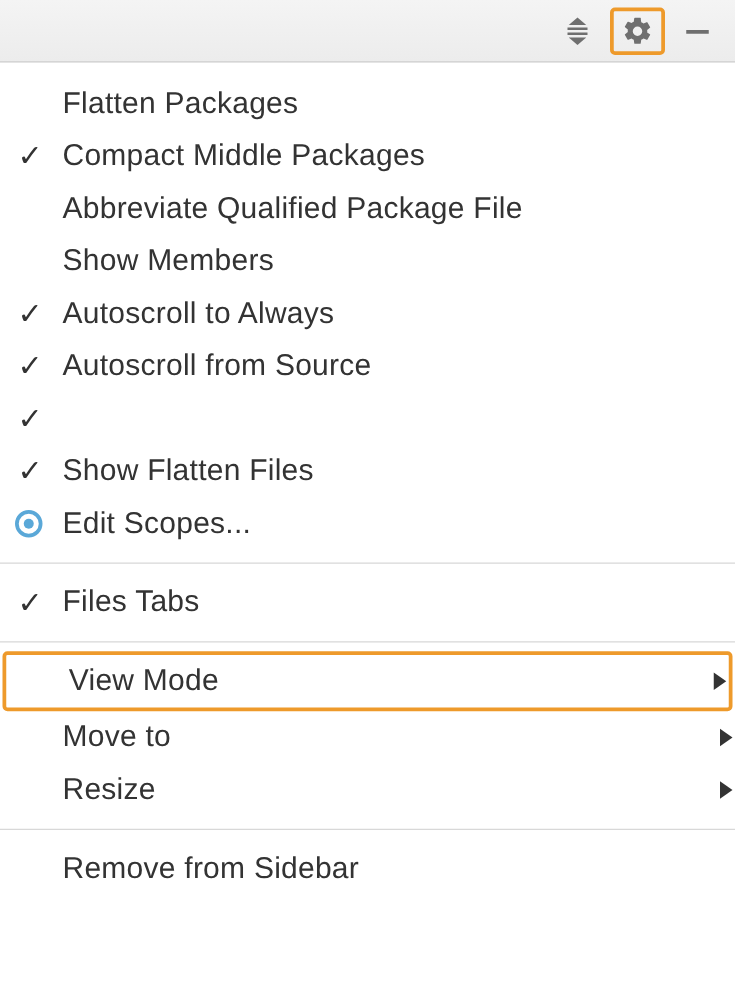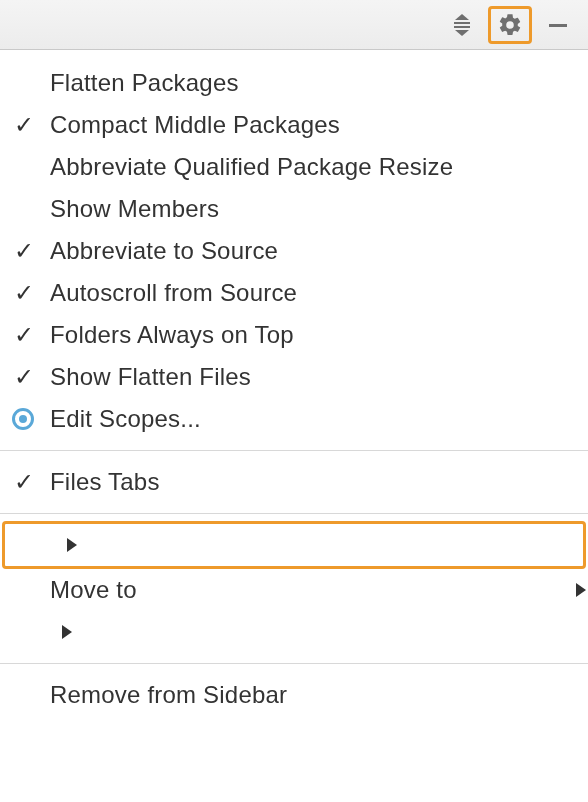--- a/index.html
+++ b/index.html
@@ -118,37 +118,36 @@
   <div class="menu-item">
     <span class="mark"></span>
     <span class="label">Flatten Packages</span>
   </div>
   <div class="menu-item">
     <span class="mark">✓</span>
     <span class="label">Compact Middle Packages</span>
   </div>
   <div class="menu-item">
     <span class="mark"></span>
-    <span class="label">Abbreviate Qualified Package Resize</span>
+    <span class="label">Abbreviate Qualified Package File</span>
   </div>
   <div class="menu-item">
     <span class="mark"></span>
     <span class="label">Show Members</span>
   </div>
   <div class="menu-item">
     <span class="mark">✓</span>
-    <span class="label">Abbreviate to Source</span>
+    <span class="label">Autoscroll to Always</span>
   </div>
   <div class="menu-item">
     <span class="mark">✓</span>
     <span class="label">Autoscroll from Source</span>
   </div>
   <div class="menu-item">
     <span class="mark">✓</span>
-    <span class="label">Folders Always on Top</span>
   </div>
   <div class="menu-item">
     <span class="mark">✓</span>
     <span class="label">Show Flatten Files</span>
   </div>
   <div class="menu-item">
     <span class="mark">
         <span class="radio-icon"></span>
       </span>
     <span class="label">Edit Scopes...</span>
@@ -158,37 +157,39 @@
 
   <div class="menu-item">
     <span class="mark">✓</span>
     <span class="label">Files Tabs</span>
   </div>
 
   <div class="sep"></div>
 
   <div class="menu-item highlight-row">
     <span class="mark"></span>
+    <span class="label">View Mode</span>
     <span class="arrow">
       <svg width="14" height="16" viewBox="0 0 14 16">
           <polygon points="2,1 12,8 2,15" fill="#333"></polygon>
         </svg>
     </span>
   </div>
   <div class="menu-item">
     <span class="mark"></span>
     <span class="label">Move to</span>
     <span class="arrow">
       <svg width="14" height="16" viewBox="0 0 14 16">
           <polygon points="2,1 12,8 2,15" fill="#333"></polygon>
         </svg>
     </span>
   </div>
   <div class="menu-item">
     <span class="mark"></span>
+    <span class="label">Resize</span>
     <span class="arrow">
       <svg width="14" height="16" viewBox="0 0 14 16">
           <polygon points="2,1 12,8 2,15" fill="#333"></polygon>
         </svg>
     </span>
   </div>
 
   <div class="sep"></div>
 
   <div class="menu-item">

